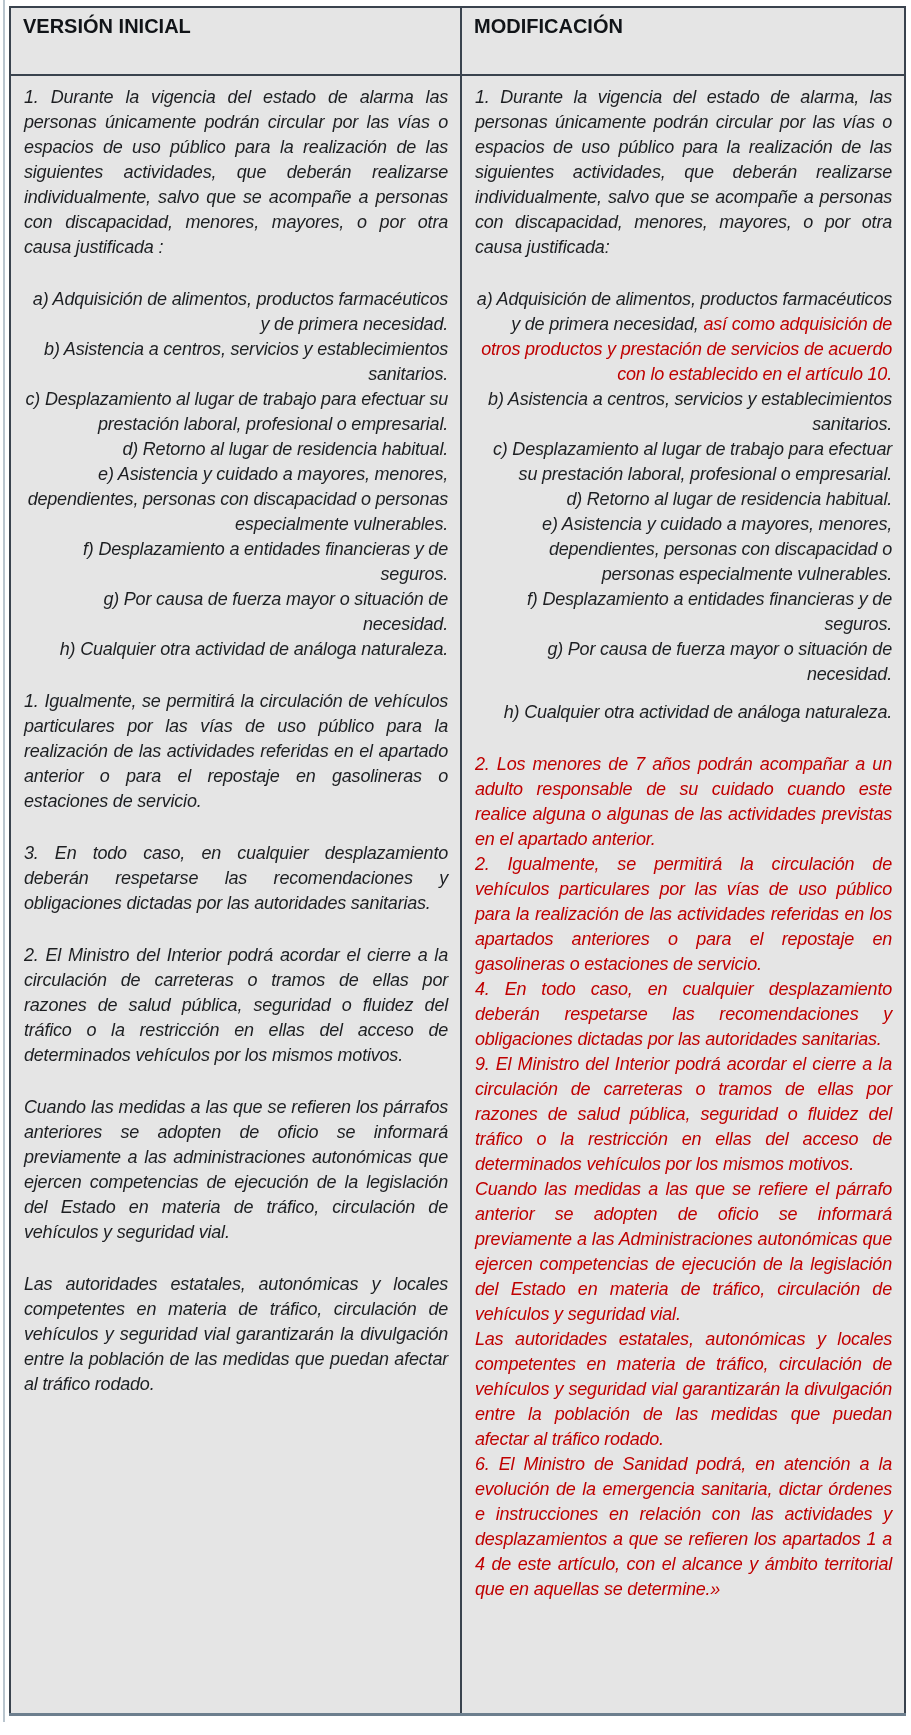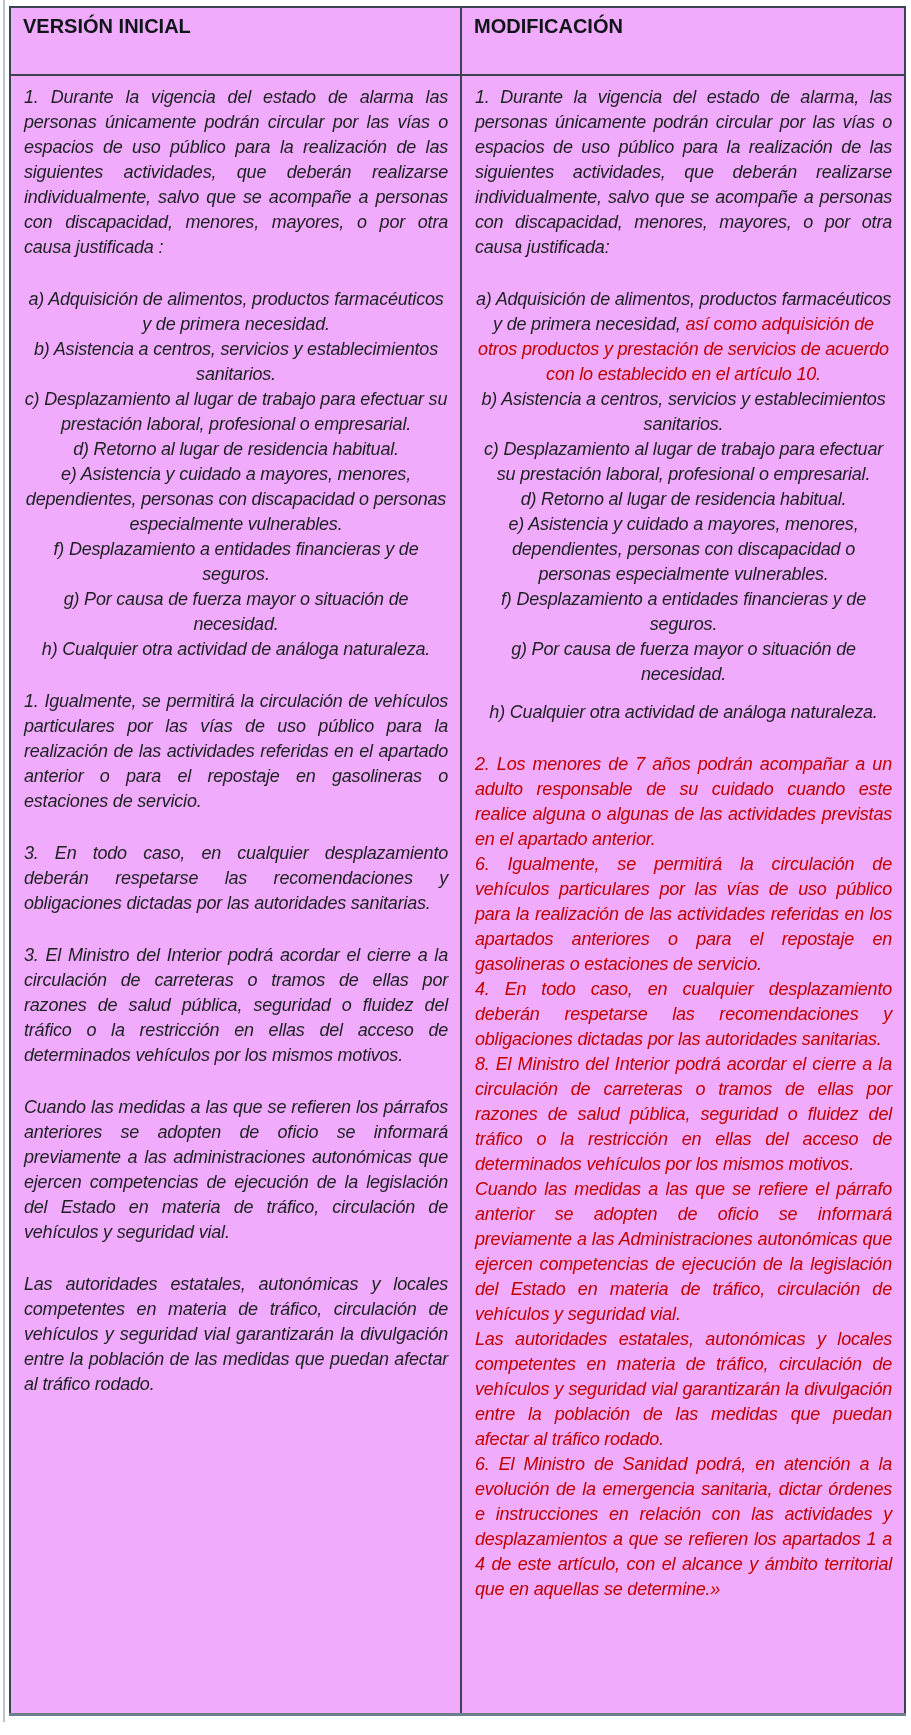--- a/index.html
+++ b/index.html
@@ -7,41 +7,41 @@
     width:911px;height:1735px;position:relative;overflow:hidden;
     font-family:"Liberation Sans",sans-serif;
   }
   .page-edge-line{
     position:absolute;left:3px;top:0;width:2px;height:1722px;
     background:#b9c5ce;
   }
   table.compare{
     position:absolute;left:9px;top:6px;width:895px;min-height:1710px;
     border-collapse:collapse;table-layout:fixed;
-    background:#f0abfc;
+    background:#e5e5e5;
   }
   table.compare, table.compare th, table.compare td{
     border:2px solid #3a434e;
   }
   table.compare{border-bottom:3px solid #6d7f8e;}
   th.hdr{
     height:52px;vertical-align:top;text-align:left;
     padding:7px 12px;
     font-weight:700;font-style:normal;font-size:20px;color:#111418;
     letter-spacing:0;
   }
   td.body-cell{
     vertical-align:top;
     padding:9px 12px 14px 13px;
     font-style:italic;font-size:18px;line-height:25px;
     letter-spacing:-0.2px;color:#1d1f22;
   }
   td.body-cell p{margin:0;}
   p.align-justify{text-align:justify;}
-  p.align-left{text-align:center;}
+  p.align-left{text-align:right;}
   p.gap-blank{margin-top:27px !important;}
   p.gap-half{margin-top:13px !important;}
   span.seg-red{color:#C00000;}
   span.seg-black{color:#1d1f22;}
 </style>
 </head>
 <body>
 
 <div class="page-edge-line"></div>
 
@@ -63,37 +63,37 @@
           <p class="align-left gap-blank"><span class="seg-black">a) Adquisición de alimentos, productos farmacéuticos y de primera necesidad.</span></p>
           <p class="align-left"><span class="seg-black">b) Asistencia a centros, servicios y establecimientos sanitarios.</span></p>
           <p class="align-left"><span class="seg-black">c) Desplazamiento al lugar de trabajo para efectuar su prestación laboral, profesional o empresarial.</span></p>
           <p class="align-left"><span class="seg-black">d) Retorno al lugar de residencia habitual.</span></p>
           <p class="align-left"><span class="seg-black">e) Asistencia y cuidado a mayores, menores, dependientes, personas con discapacidad o personas especialmente vulnerables.</span></p>
           <p class="align-left"><span class="seg-black">f) Desplazamiento a entidades financieras y de seguros.</span></p>
           <p class="align-left"><span class="seg-black">g) Por causa de fuerza mayor o situación de necesidad.</span></p>
           <p class="align-left"><span class="seg-black">h) Cualquier otra actividad de análoga naturaleza.</span></p>
           <p class="align-justify gap-blank"><span class="seg-black">1. Igualmente, se permitirá la circulación de vehículos particulares por las vías de uso público para la realización de las actividades referidas en el apartado anterior o para el repostaje en gasolineras o estaciones de servicio.</span></p>
           <p class="align-justify gap-blank"><span class="seg-black">3. En todo caso, en cualquier desplazamiento deberán respetarse las recomendaciones y obligaciones dictadas por las autoridades sanitarias.</span></p>
-          <p class="align-justify gap-blank"><span class="seg-black">3. El Ministro del Interior podrá acordar el cierre a la circulación de carreteras o tramos de ellas por razones de salud pública, seguridad o fluidez del tráfico o la restricción en ellas del acceso de determinados vehículos por los mismos motivos.</span></p>
+          <p class="align-justify gap-blank"><span class="seg-black">2. El Ministro del Interior podrá acordar el cierre a la circulación de carreteras o tramos de ellas por razones de salud pública, seguridad o fluidez del tráfico o la restricción en ellas del acceso de determinados vehículos por los mismos motivos.</span></p>
           <p class="align-justify gap-blank"><span class="seg-black">Cuando las medidas a las que se refieren los párrafos anteriores se adopten de oficio se informará previamente a las administraciones autonómicas que ejercen competencias de ejecución de la legislación del Estado en materia de tráfico, circulación de vehículos y seguridad vial.</span></p>
           <p class="align-justify gap-blank"><span class="seg-black">Las autoridades estatales, autonómicas y locales competentes en materia de tráfico, circulación de vehículos y seguridad vial garantizarán la divulgación entre la población de las medidas que puedan afectar al tráfico rodado.</span></p>
         </td>
       <td class="body-cell">
           <p class="align-justify"><span class="seg-black">1. Durante la vigencia del estado de alarma, las personas únicamente podrán circular por las vías o espacios de uso público para la realización de las siguientes actividades, que deberán realizarse individualmente, salvo que se acompañe a personas con discapacidad, menores, mayores, o por otra causa justificada:</span></p>
           <p class="align-left gap-blank"><span class="seg-black">a) Adquisición de alimentos, productos farmacéuticos y de primera necesidad, </span><span class="seg-red">así como adquisición de otros productos y prestación de servicios de acuerdo con lo establecido en el artículo 10.</span></p>
           <p class="align-left"><span class="seg-black">b) Asistencia a centros, servicios y establecimientos sanitarios.</span></p>
           <p class="align-left"><span class="seg-black">c) Desplazamiento al lugar de trabajo para efectuar su prestación laboral, profesional o empresarial.</span></p>
           <p class="align-left"><span class="seg-black">d) Retorno al lugar de residencia habitual.</span></p>
           <p class="align-left"><span class="seg-black">e) Asistencia y cuidado a mayores, menores, dependientes, personas con discapacidad o personas especialmente vulnerables.</span></p>
           <p class="align-left"><span class="seg-black">f) Desplazamiento a entidades financieras y de seguros.</span></p>
           <p class="align-left"><span class="seg-black">g) Por causa de fuerza mayor o situación de necesidad.</span></p>
           <p class="align-left gap-half"><span class="seg-black">h) Cualquier otra actividad de análoga naturaleza.</span></p>
           <p class="align-justify gap-blank"><span class="seg-red">2. Los menores de 7 años podrán acompañar a un adulto responsable de su cuidado cuando este realice alguna o algunas de las actividades previstas en el apartado anterior.</span></p>
-          <p class="align-justify"><span class="seg-red">6. Igualmente, se permitirá la circulación de vehículos particulares por las vías de uso público para la realización de las actividades referidas en los apartados anteriores o para el repostaje en gasolineras o estaciones de servicio.</span></p>
+          <p class="align-justify"><span class="seg-red">2. Igualmente, se permitirá la circulación de vehículos particulares por las vías de uso público para la realización de las actividades referidas en los apartados anteriores o para el repostaje en gasolineras o estaciones de servicio.</span></p>
           <p class="align-justify"><span class="seg-red">4. En todo caso, en cualquier desplazamiento deberán respetarse las recomendaciones y obligaciones dictadas por las autoridades sanitarias.</span></p>
-          <p class="align-justify"><span class="seg-red">8. El Ministro del Interior podrá acordar el cierre a la circulación de carreteras o tramos de ellas por razones de salud pública, seguridad o fluidez del tráfico o la restricción en ellas del acceso de determinados vehículos por los mismos motivos.</span></p>
+          <p class="align-justify"><span class="seg-red">9. El Ministro del Interior podrá acordar el cierre a la circulación de carreteras o tramos de ellas por razones de salud pública, seguridad o fluidez del tráfico o la restricción en ellas del acceso de determinados vehículos por los mismos motivos.</span></p>
           <p class="align-justify"><span class="seg-red">Cuando las medidas a las que se refiere el párrafo anterior se adopten de oficio se informará previamente a las Administraciones autonómicas que ejercen competencias de ejecución de la legislación del Estado en materia de tráfico, circulación de vehículos y seguridad vial.</span></p>
           <p class="align-justify"><span class="seg-red">Las autoridades estatales, autonómicas y locales competentes en materia de tráfico, circulación de vehículos y seguridad vial garantizarán la divulgación entre la población de las medidas que puedan afectar al tráfico rodado.</span></p>
           <p class="align-justify"><span class="seg-red">6. El Ministro de Sanidad podrá, en atención a la evolución de la emergencia sanitaria, dictar órdenes e instrucciones en relación con las actividades y desplazamientos a que se refieren los apartados 1 a 4 de este artículo, con el alcance y ámbito territorial que en aquellas se determine.»</span></p>
         </td>
     </tr>
   </tbody>
 </table>
 
 </body></html>

